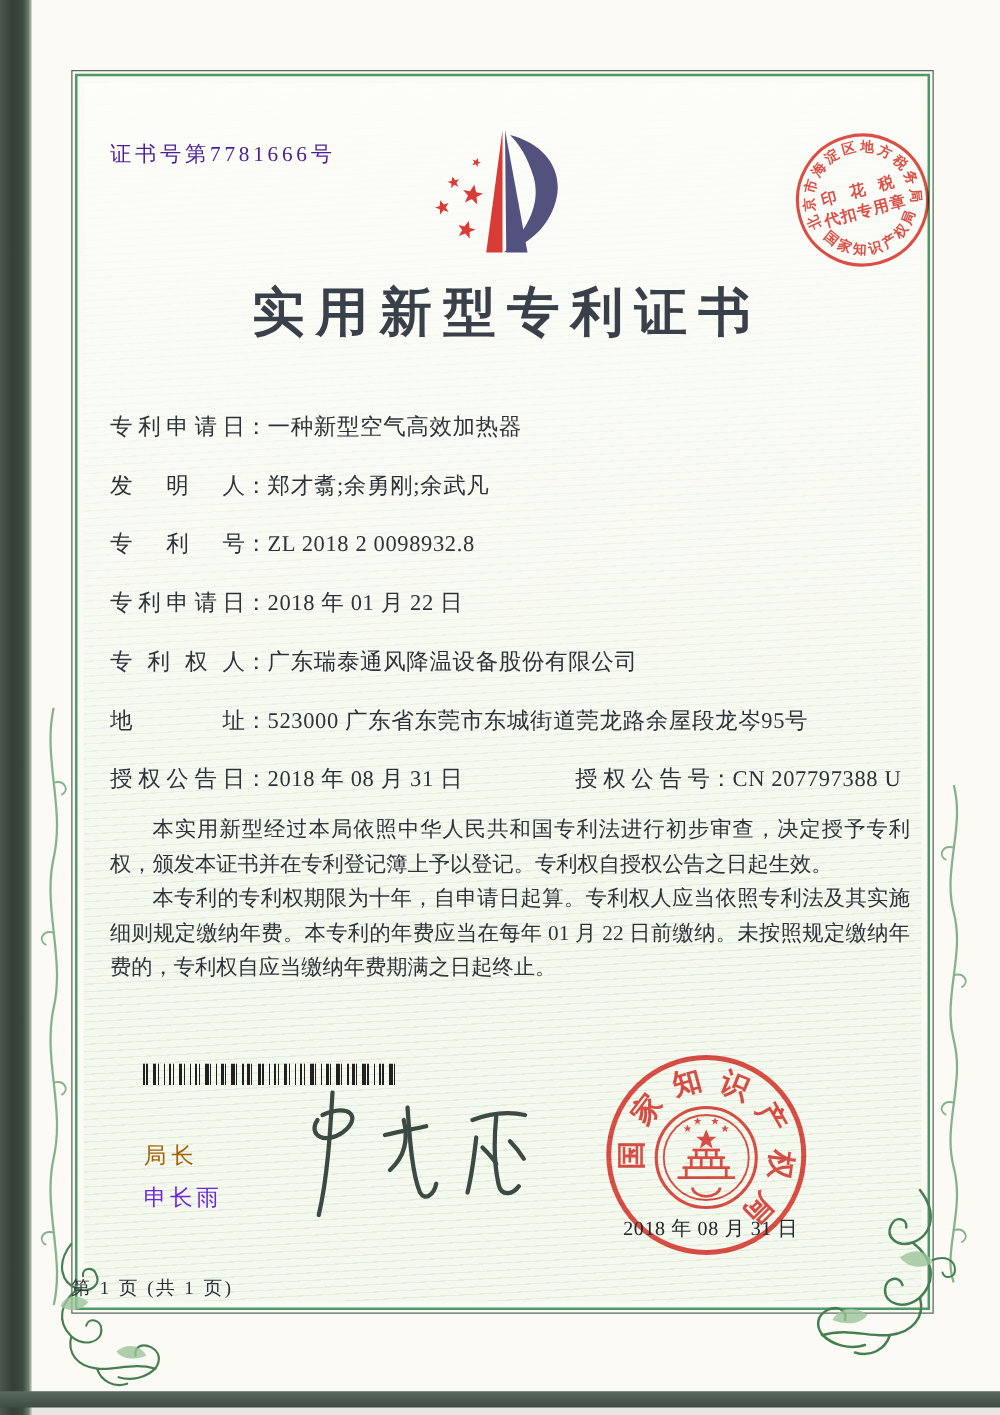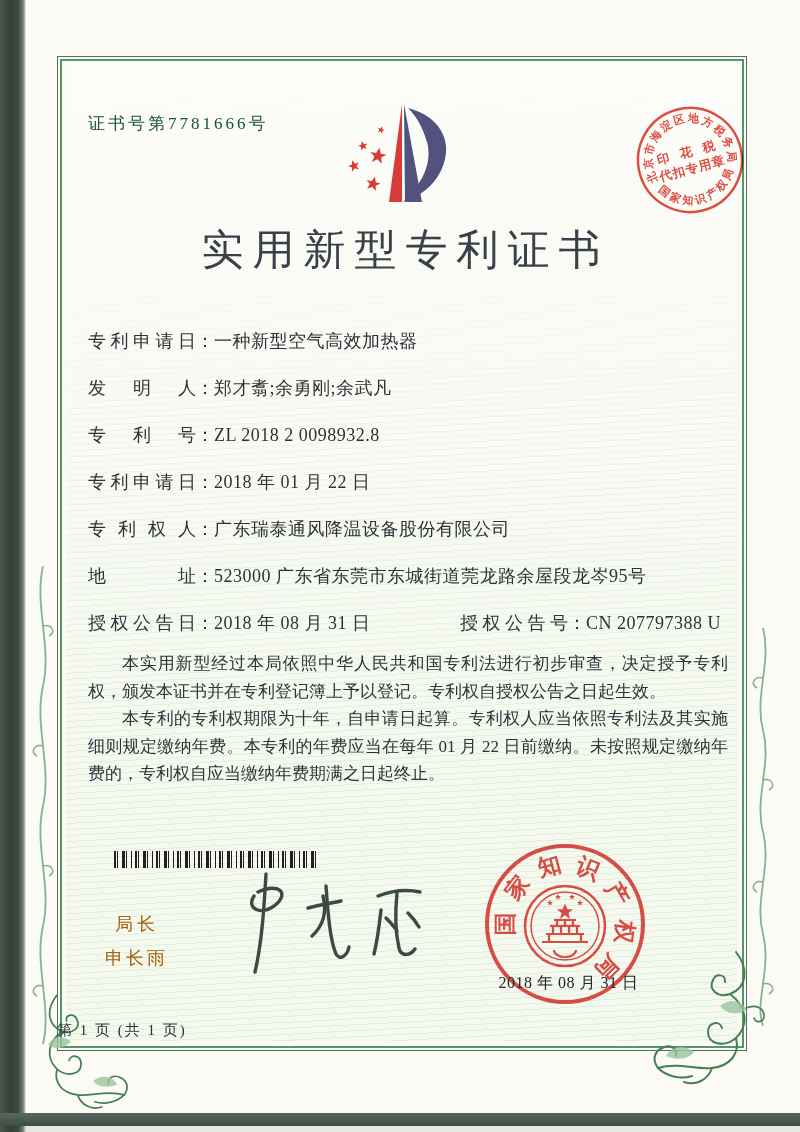--- a/index.html
+++ b/index.html
@@ -37,25 +37,25 @@
   .guilloche{
     position:absolute;inset:5px;
     background-color:#f4f8ee;
     background-image:
       linear-gradient(180deg,rgba(253,253,249,.95) 0%,rgba(253,253,249,.45) 40%,rgba(244,249,238,0) 72%),
       repeating-linear-gradient(177deg,rgba(146,189,128,.17) 0 1px,rgba(255,255,255,0) 1px 6px);
   }
   
   .cert-no{
     position:absolute;left:88px;top:112px;z-index:5;
-    font-size:17px;letter-spacing:3px;color:#14532d;
+    font-size:17px;letter-spacing:3px;color:#4c1d95;
   }
   .title{
     position:absolute;left:57px;top:222px;width:688px;z-index:5;
-    text-align:center;font-size:42px;font-weight:400;letter-spacing:9px;
+    text-align:center;font-size:42px;font-weight:700;letter-spacing:9px;
     color:#3a4049;text-indent:9px;
   }
   .fields{position:absolute;left:88px;top:328px;width:642px;z-index:5;color:#2d3239;}
   .frow{line-height:26px;margin-bottom:21px;font-size:18px;position:relative;white-space:nowrap;}
   .flabel{
     display:inline-block;width:6em;vertical-align:top;
     text-align:justify;text-align-last:justify;
   }
   .fvalue{letter-spacing:.5px;}
   .grant-right{position:absolute;left:372px;top:0;}
@@ -63,21 +63,21 @@
     position:absolute;left:88px;top:650px;width:640px;z-index:5;
     font-size:17px;line-height:27.5px;color:#2e333a;text-align:justify;
   }
   .paras p{margin:0;text-indent:2em;}
   .barcode{
     position:absolute;left:114px;top:851px;width:202px;height:17px;z-index:5;
     background:
       repeating-linear-gradient(90deg,#20211f 0 2px,transparent 2px 3px,#20211f 3px 4px,transparent 4px 8px,#20211f 8px 11px,transparent 11px 12px,#20211f 12px 13px,transparent 13px 17px,#20211f 17px 18px,transparent 18px 21px);
   }
   .director-title{position:absolute;left:115px;top:912px;font-size:18px;letter-spacing:4px;color:#a16207;z-index:5;}
-  .director-name{position:absolute;left:105px;top:946px;font-size:18px;letter-spacing:3px;color:#a16207;z-index:5;}
+  .director-name{position:absolute;left:115px;top:946px;font-size:18px;letter-spacing:3px;color:#6d28d9;z-index:5;}
   .signature{position:absolute;left:228px;top:868px;width:215px;height:112px;z-index:6;}
   .seal-date{
     position:absolute;left:486px;top:973px;width:165px;z-index:7;
     text-align:center;font-size:16px;color:#22272d;letter-spacing:.5px;
   }
   .footer{
     position:absolute;left:57px;top:1021px;width:548px;z-index:5;
     text-align:left;font-size:15px;letter-spacing:2px;color:#2b3037;
   }
   

